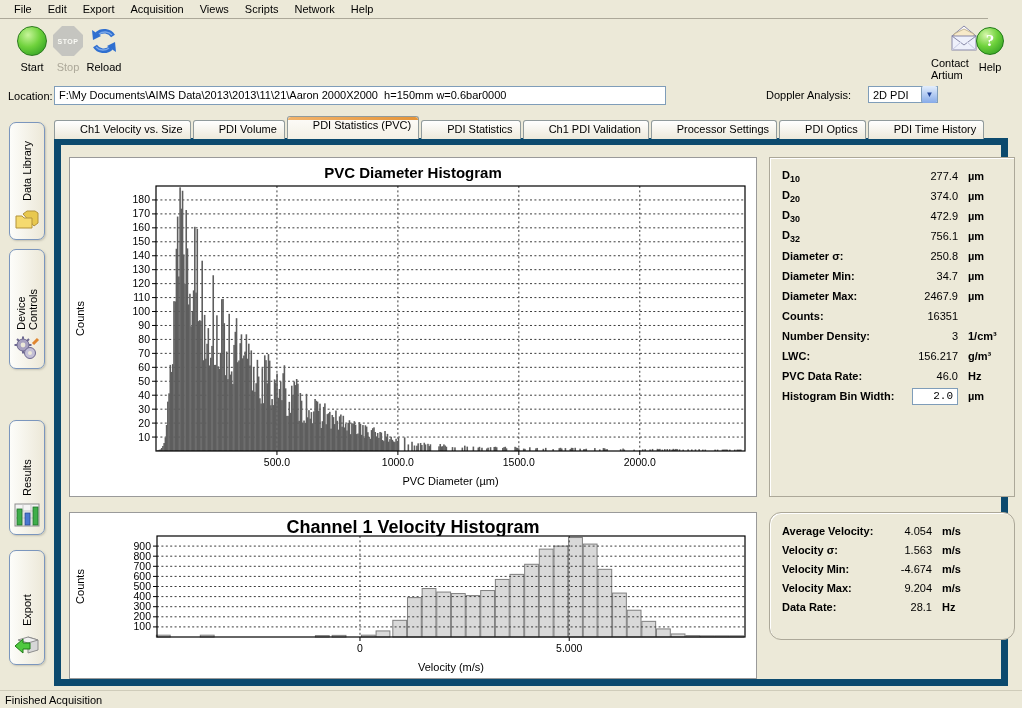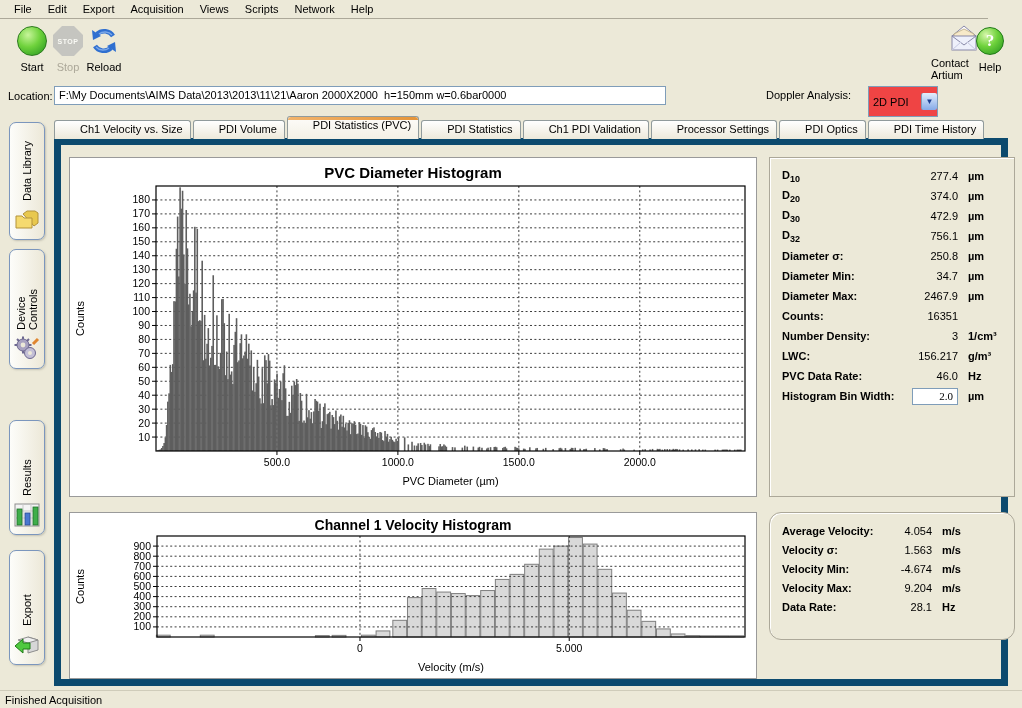--- a/index.html
+++ b/index.html
@@ -29,21 +29,21 @@
                  background: radial-gradient(circle at 9px 7px, #d7f7ab, #6fd23c 45%, #2f9e22 90%);
                  display:flex; align-items:center; justify-content:center; }
   .help-circle span { color:#fff; font-weight:bold; font-size:17px; font-family:"Liberation Serif", serif; }
 
   
   .locrow { position:absolute; left:0; top:84px; width:1022px; height:24px; display:flex; align-items:center; }
   .loc-label { position:absolute; left:8px; }
   .loc-field { position:absolute; left:54px; top:2px; width:612px; height:19px; background:#fff;
                border:1px solid #7f9db9; padding:2px 4px; font-size:11px; white-space:pre; overflow:hidden; }
   .dop-label { position:absolute; left:766px; top:5px; }
-  .combo { position:absolute; left:868px; top:2px; width:70px; height:31px; background:#ef4444;
+  .combo { position:absolute; left:868px; top:2px; width:70px; height:17px; background:#ffffff;
            border:1px solid #7f9db9; display:flex; align-items:center; }
   .combo .combo-value { flex:1; padding-left:4px; }
   .combo .combo-arrow { width:16px; height:17px; border-left:1px solid #7f9db9; border-radius:2px;
            background:linear-gradient(#dcе9fb,#cfe0fb 40%,#86aae8); 
            background:linear-gradient(#e3eefc,#86aae8); display:flex; align-items:center; justify-content:center; }
   .combo .combo-arrow span { color:#1c3f94; font-size:8px; line-height:8px; }
 
   
   .sidebar { position:absolute; left:0; top:112px; width:50px; height:578px; }
   .vtab { position:absolute; left:9px; width:36px; border:1px solid #7b96bd; border-radius:7px;
@@ -61,38 +61,38 @@
   .tab.active::before { content:""; position:absolute; left:0; top:0; width:100%; height:3px;
          border-radius:3px 3px 0 0; background:linear-gradient(90deg,#f2b36b,#e5953a); }
   .tabpage { position:absolute; left:4px; top:26px; width:954px; height:548px; border:7px solid #0c4a6e; background:#ece9d8; }
 
   
   .chartbox { position:absolute; background:#fff; border:1px solid #9a9a9a; }
   .chartbox .chart-title { position:absolute; left:0; width:100%; text-align:center; font-weight:bold; color:#000; }
   #chart-pvc { left:8px; top:12px; width:688px; height:340px; }
   #chart-pvc .chart-title { top:6px; font-size:15px; }
   #chart-vel { left:8px; top:367px; width:688px; height:167px; }
-  #chart-vel .chart-title { top:4px; font-size:14px; }
+  #chart-vel .chart-title { top:4px; font-size:18px; }
   .chartbox svg { position:absolute; left:0; top:0; }
 
   
   .statpanel { position:absolute; left:708px; width:246px; border:1px solid #aca899;
                box-shadow:inset 1px 1px 0 #fff; padding:8px 12px 0 12px; background:#ece9d8; }
   #stats-pvc { top:12px; height:340px; }
   #stats-vel { top:367px; height:128px;border-radius:12px; }
   .stat-row { display:flex; align-items:center; height:20px; }
   #stats-vel .stat-row { height:19px; }
   .stat-label { flex:1; font-weight:bold; white-space:nowrap; }
   .stat-label .sub { font-size:9px; vertical-align:-3px; }
   .stat-value { width:54px; text-align:right; white-space:nowrap; }
   .stat-unit { width:44px; padding-left:10px; font-weight:bold; white-space:nowrap; }
   #stats-vel .stat-value { width:50px; }
   #stats-vel .stat-unit { width:70px; }
   .stat-input { width:46px; height:17px; border:1px solid #7f9db9; background:#fff; text-align:right;
-                font-size:11px; font-family:Liberation Serif, serif; padding-right:4px; }
+                font-size:11px; font-family:Liberation Mono, monospace; padding-right:4px; }
 
   
   .statusbar { position:absolute; left:0; top:690px; width:1022px; height:18px; border-top:1px solid #cfccba;
                display:flex; align-items:center; padding-left:5px; }
 </style>
 </head>
 <body>
 
 <div class="window">
 

